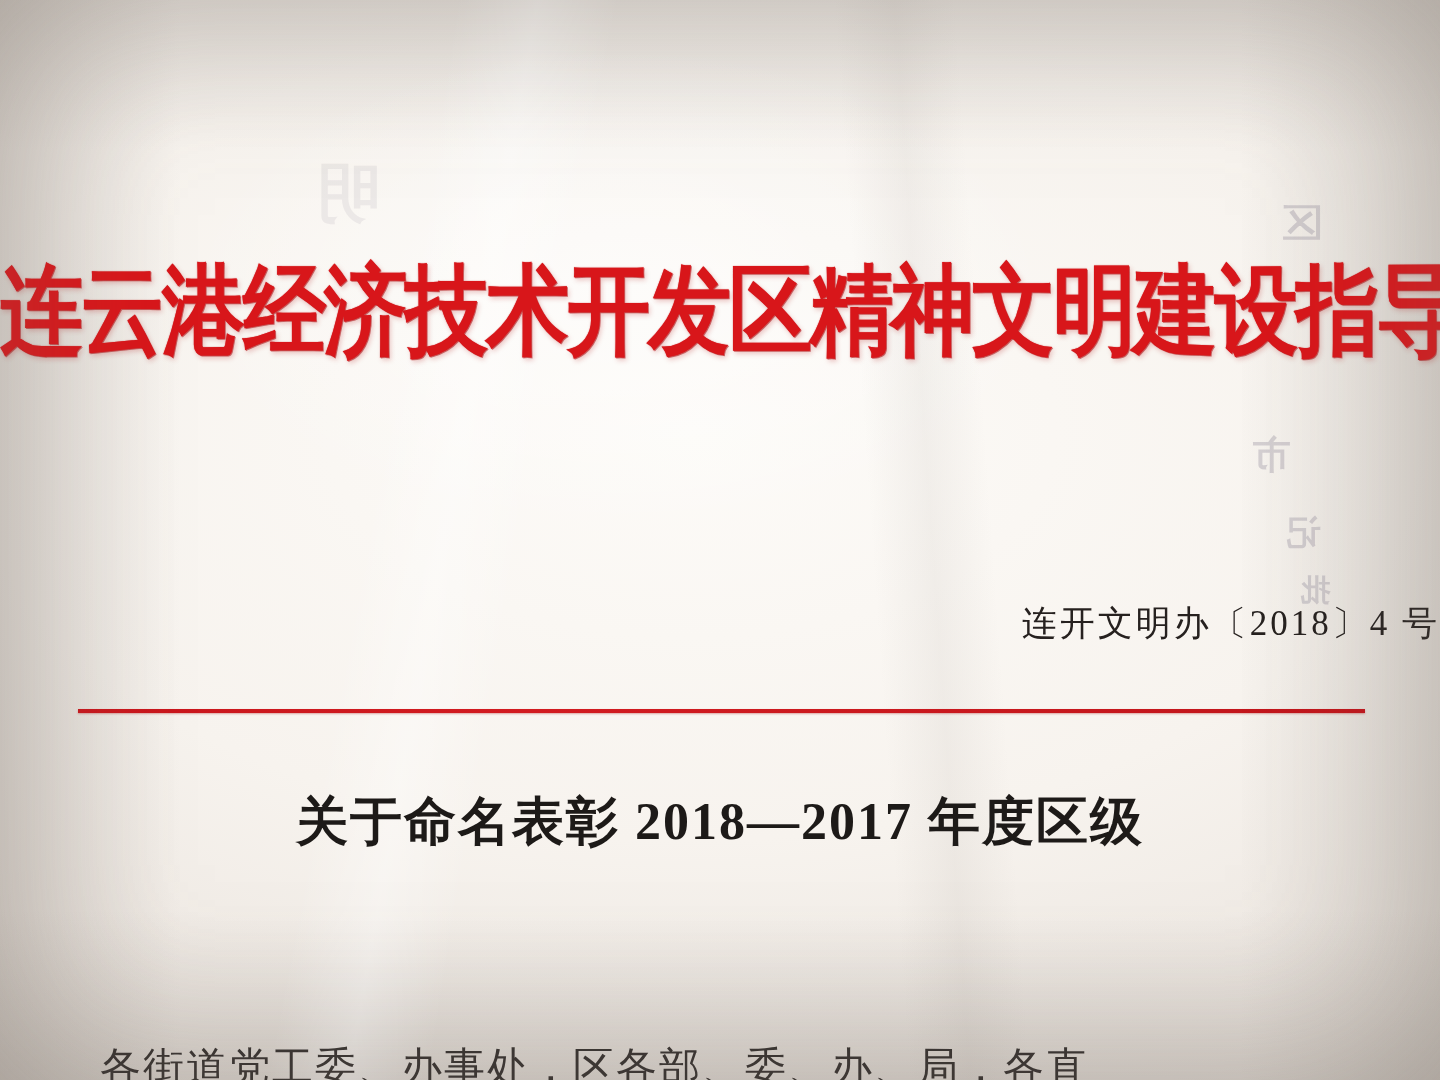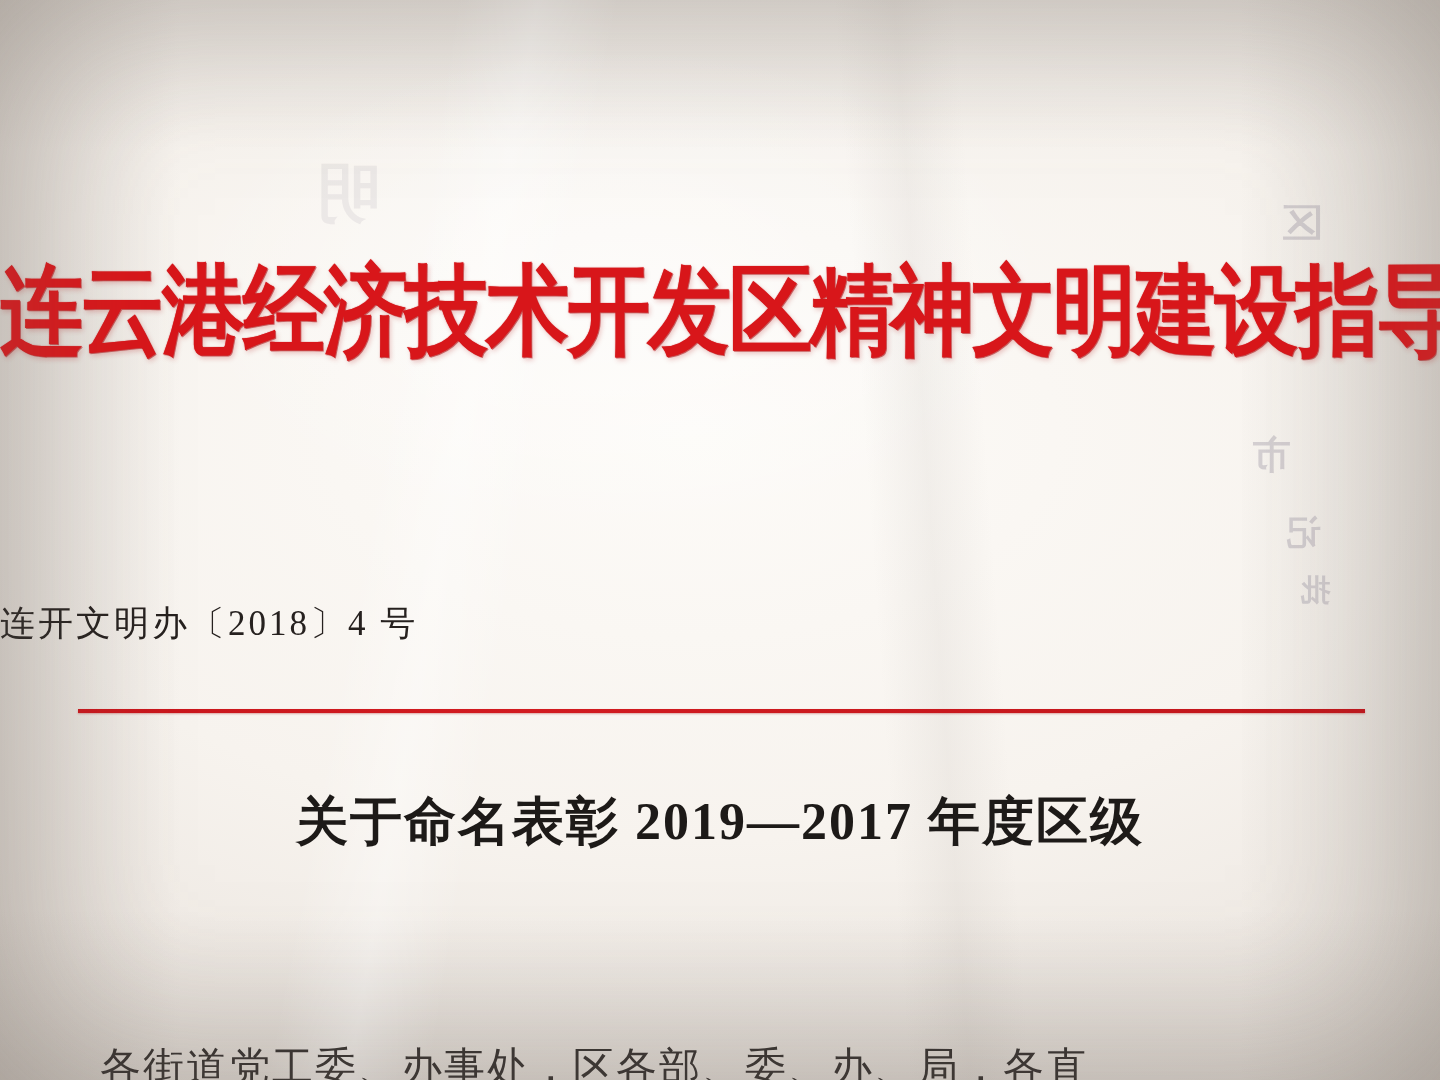--- a/index.html
+++ b/index.html
@@ -99,21 +99,21 @@
       2px 2px 5px rgba(180,30,30,0.25);
     transform: scaleY(1.18);
     transform-origin: center top;
   }
 
   
   .doc-number {
     position: absolute;
     left: 0; right: 0;
     top: 600px;
-    text-align: left;
+    text-align: right;
     font-family: "Liberation Serif", "DejaVu Serif", serif;
     font-size: 35px;
     color: #26211f;
     letter-spacing: 3px;
   }
 
   
   .red-rule {
     position: absolute;
     left: 78px;
@@ -178,19 +178,19 @@
   <span class="bleed bleed-3">记</span>
   <span class="bleed bleed-4">批</span>
 
   <div class="masthead">连云港经济技术开发区精神文明建设指导委员会办公室文件</div>
 
   <div class="doc-number">连开文明办〔2018〕4 号</div>
 
   <div class="red-rule"></div>
 
   <div class="title">
-    <span class="line">关于命名表彰 2019—2017 年度区级</span>
+    <span class="line">关于命名表彰 2018—2017 年度区级</span>
   </div>
 
   <div class="body-line">各街道党工委、办事处，区各部、委、办、局，各直</div>
 
   <div class="vignette"></div>
 </div>
 
 </body></html>

